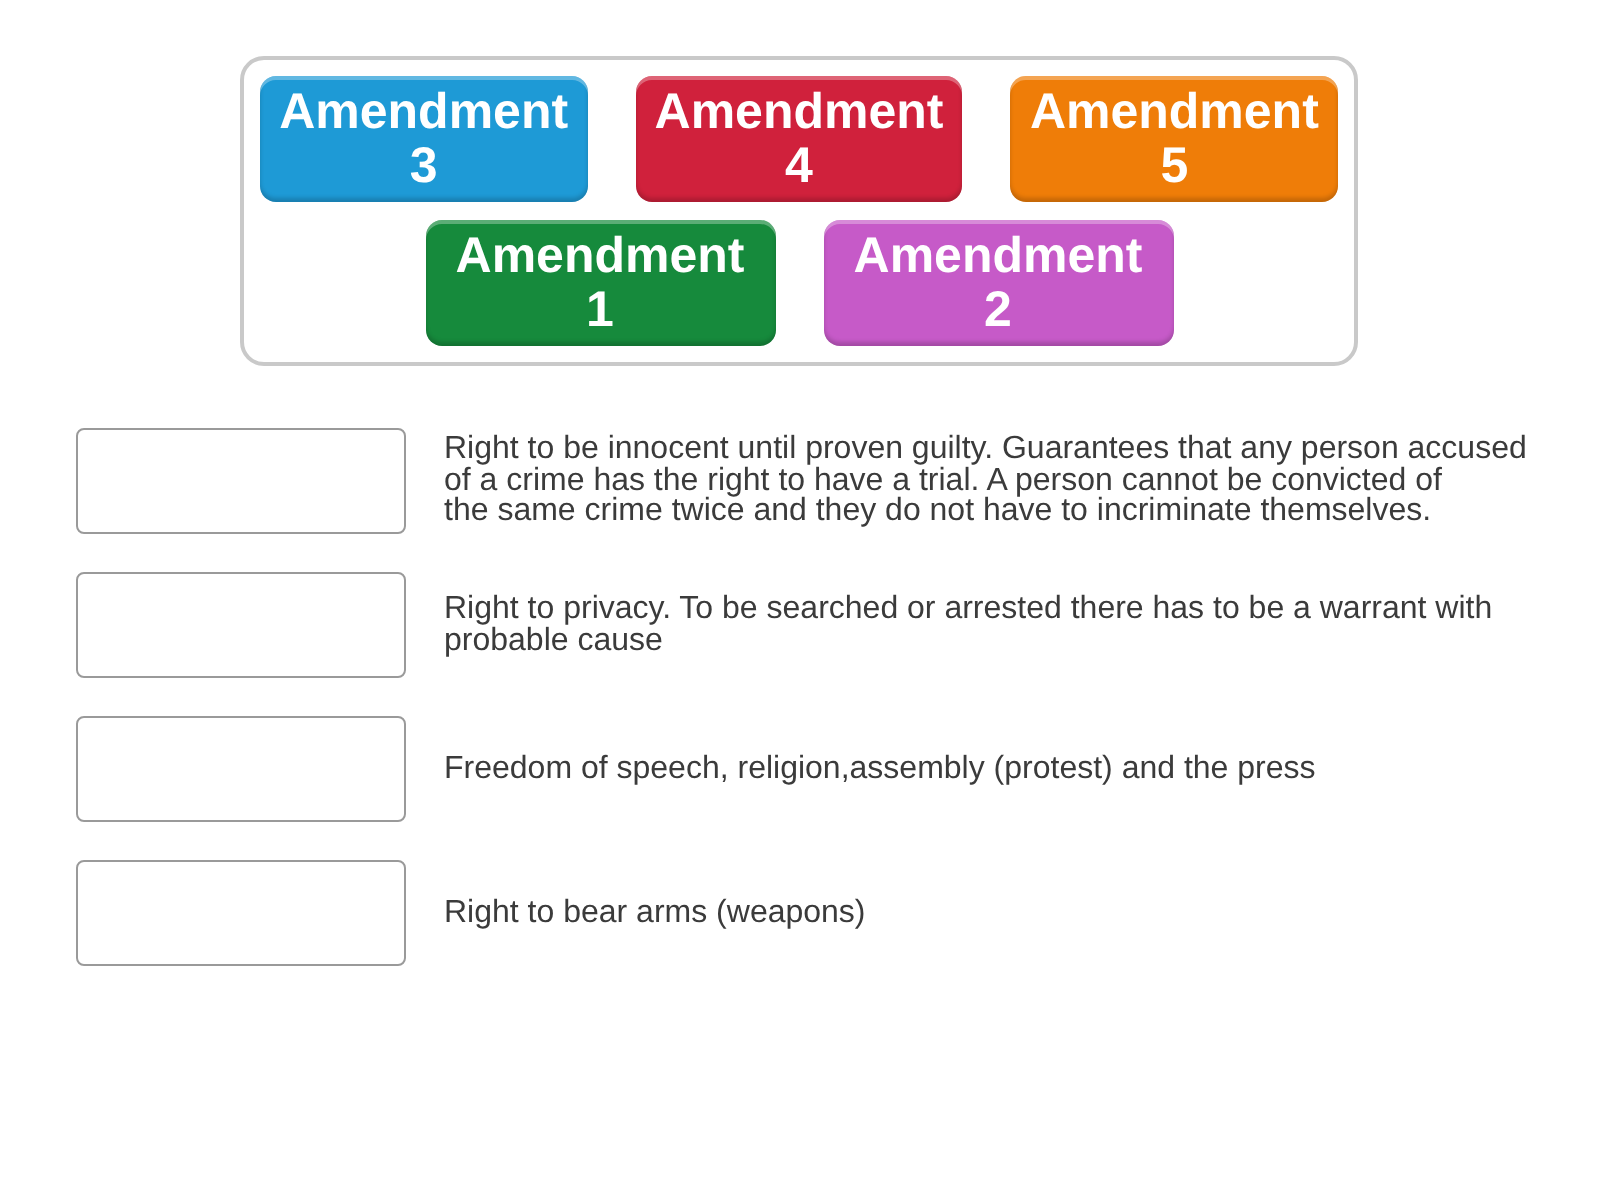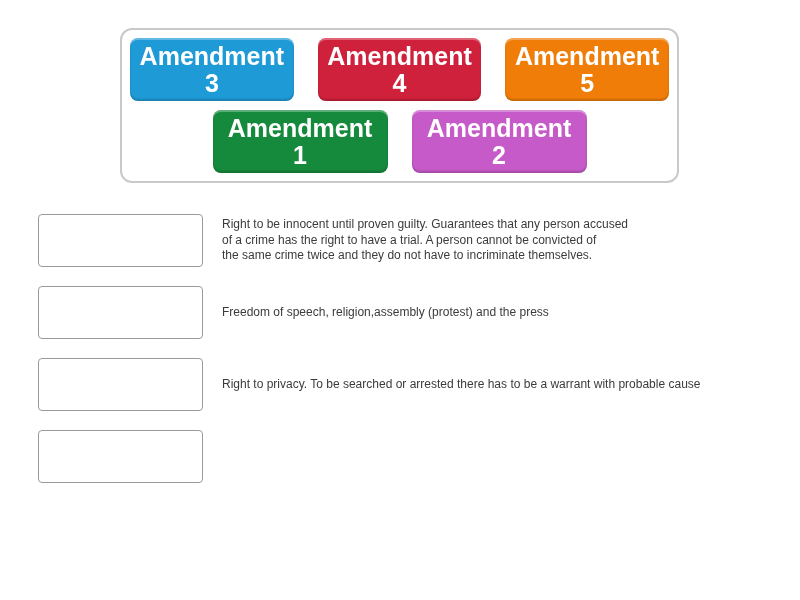--- a/index.html
+++ b/index.html
@@ -63,21 +63,21 @@
   }
   .drop-box {
     width: 165px; height: 53px;
     flex: 0 0 165px;
     border: 1px solid #9a9a9a;
     border-radius: 4px;
     background: #ffffff;
   }
   .clue-text {
     margin-left: 19px;
-    font-size: 12px;
+    font-size: 16px;
     line-height: 15.5px;
     color: #3b3b3b;
     white-space: pre-line;
   }
 </style>
 </head>
 <body>
 
 <div class="stage">
 
@@ -114,27 +114,28 @@
   <div class="matches">
   <div class="match-row">
     <div class="drop-box"></div>
     <div class="clue-text">Right to be innocent until proven guilty. Guarantees that any person accused
 of a crime has the right to have a trial. A person cannot be convicted of
 the same crime twice and they do not have to incriminate themselves.</div>
   </div>
 
   <div class="match-row">
     <div class="drop-box"></div>
+    <div class="clue-text">Right to privacy. To be searched or arrested there has to be a warrant with probable cause</div>
+  </div>
+
+  <div class="match-row">
+    <div class="drop-box"></div>
     <div class="clue-text">Freedom of speech, religion,assembly (protest) and the press</div>
   </div>
 
   <div class="match-row">
     <div class="drop-box"></div>
-    <div class="clue-text">Right to privacy. To be searched or arrested there has to be a warrant with probable cause</div>
-  </div>
-
-  <div class="match-row">
-    <div class="drop-box"></div>
+    <div class="clue-text">Right to bear arms (weapons)</div>
   </div>
 
 </div>
 
 </div>
 
 </body></html>

